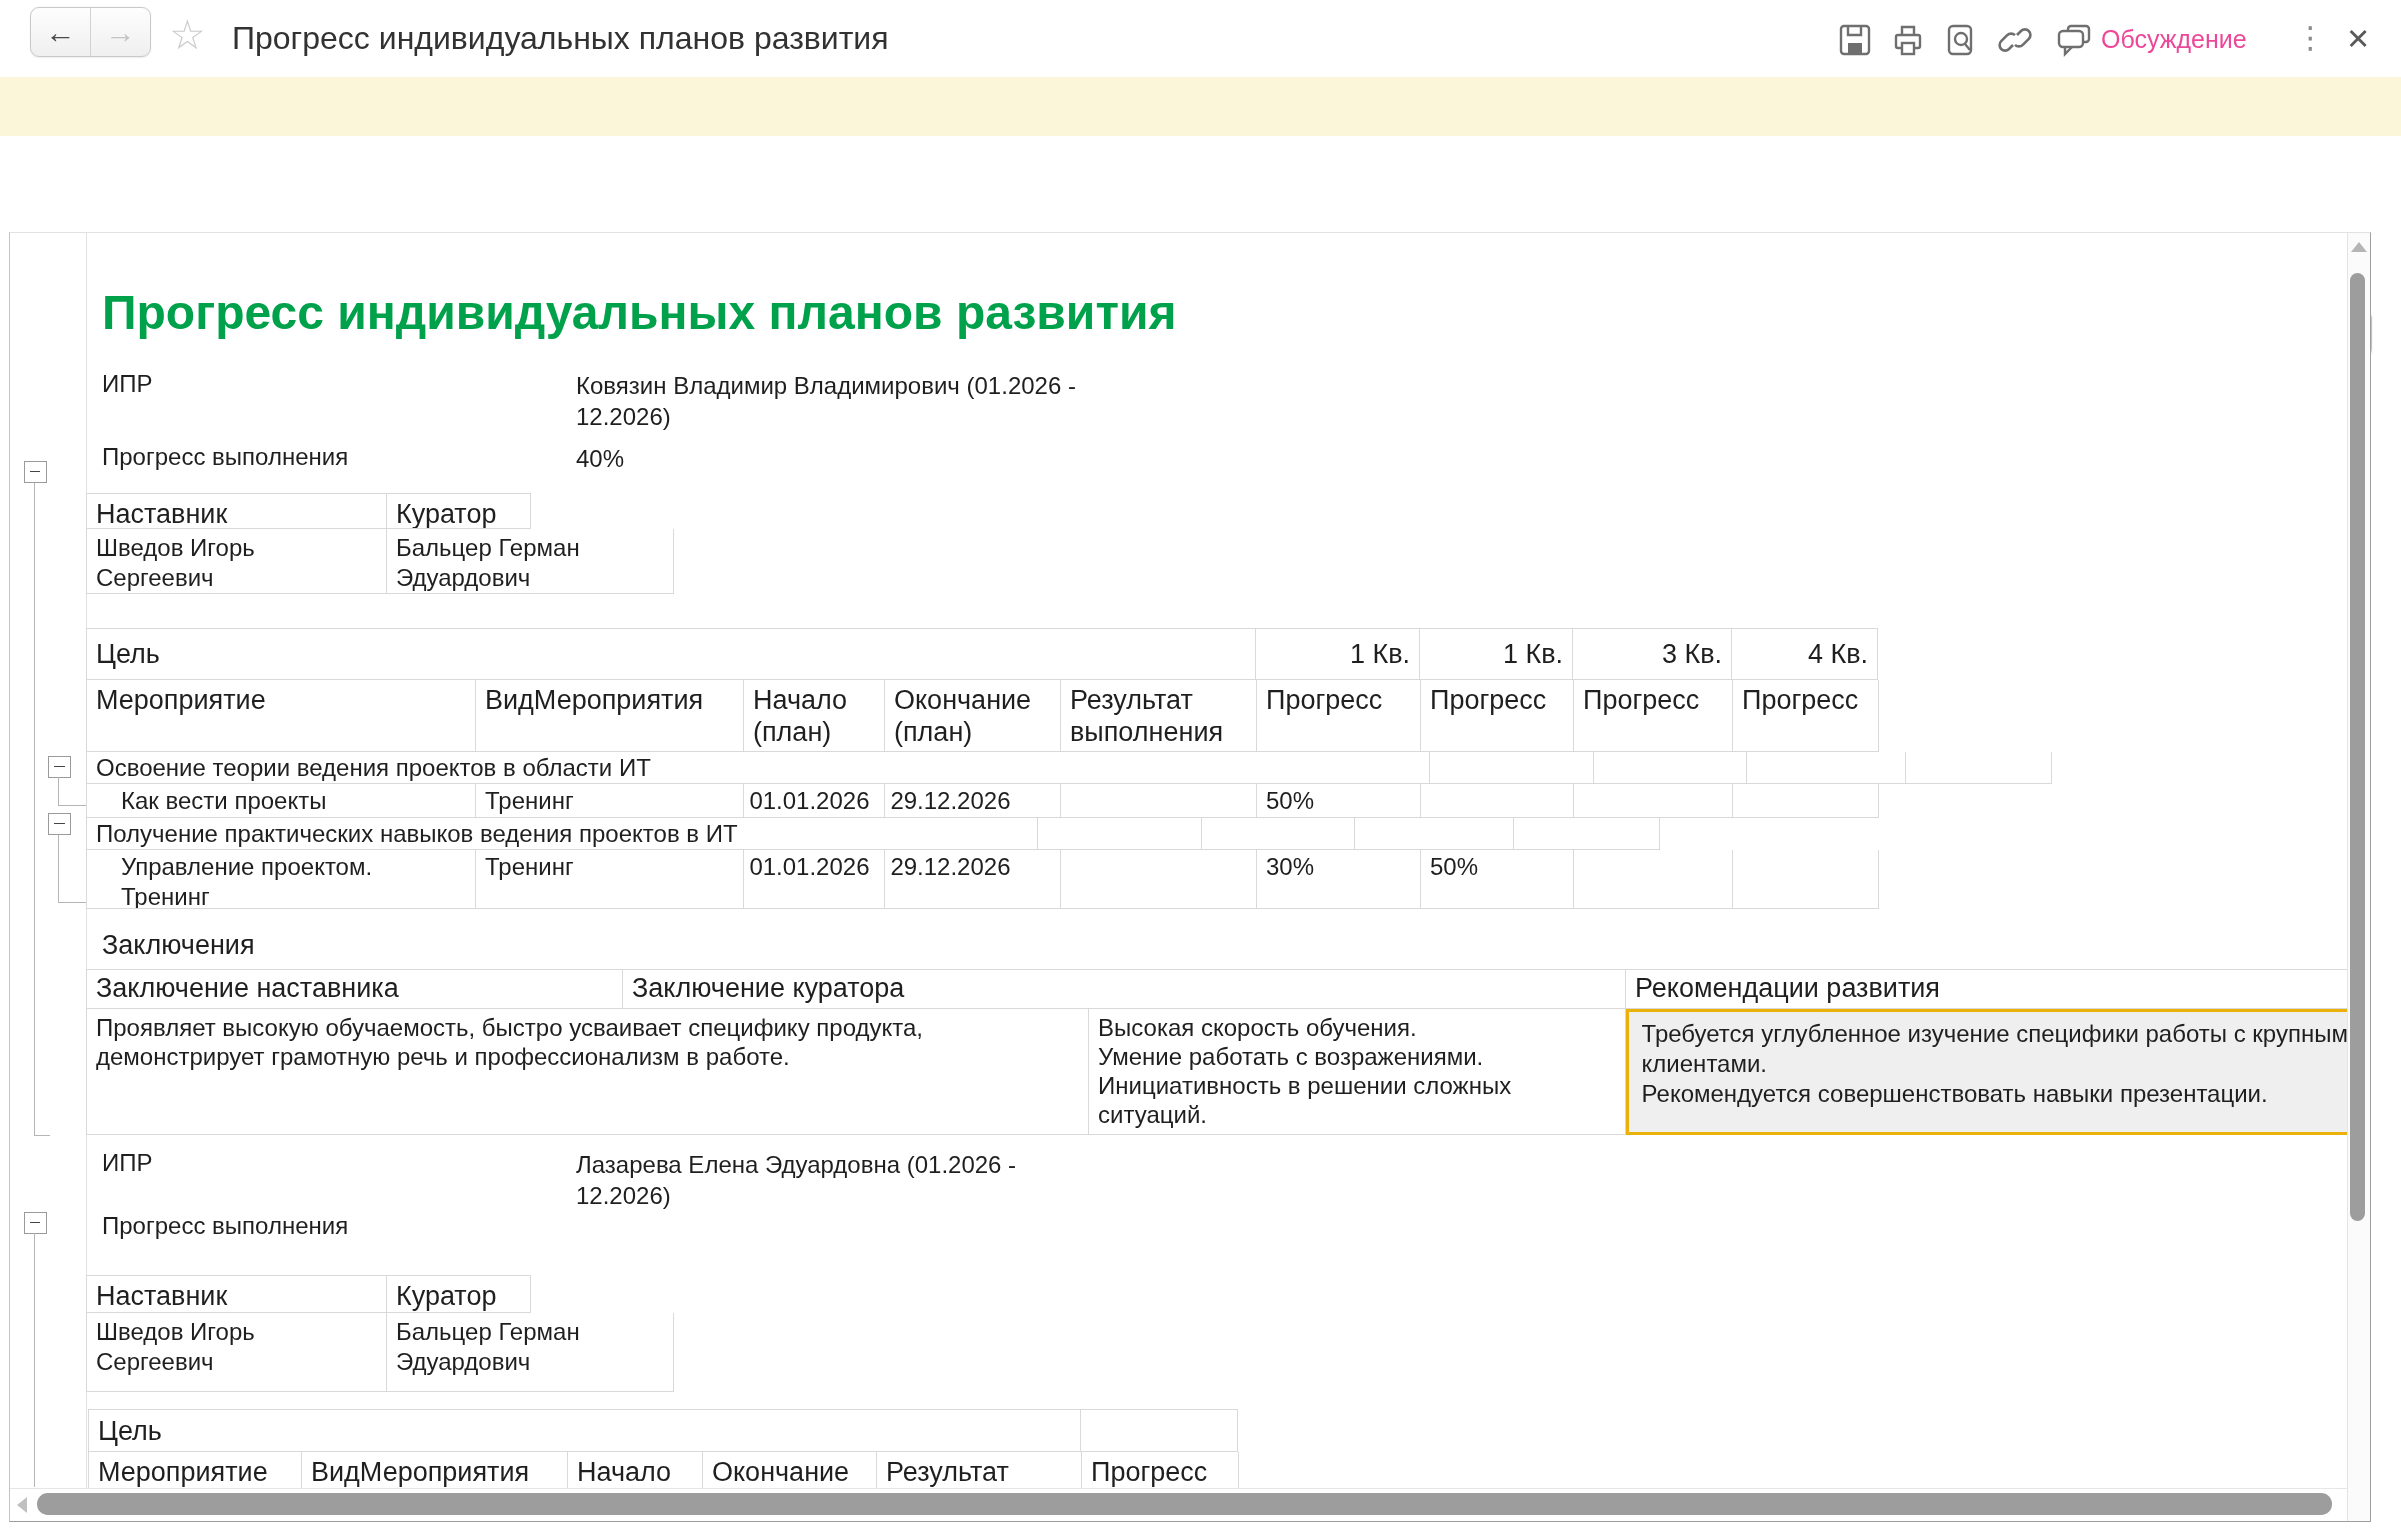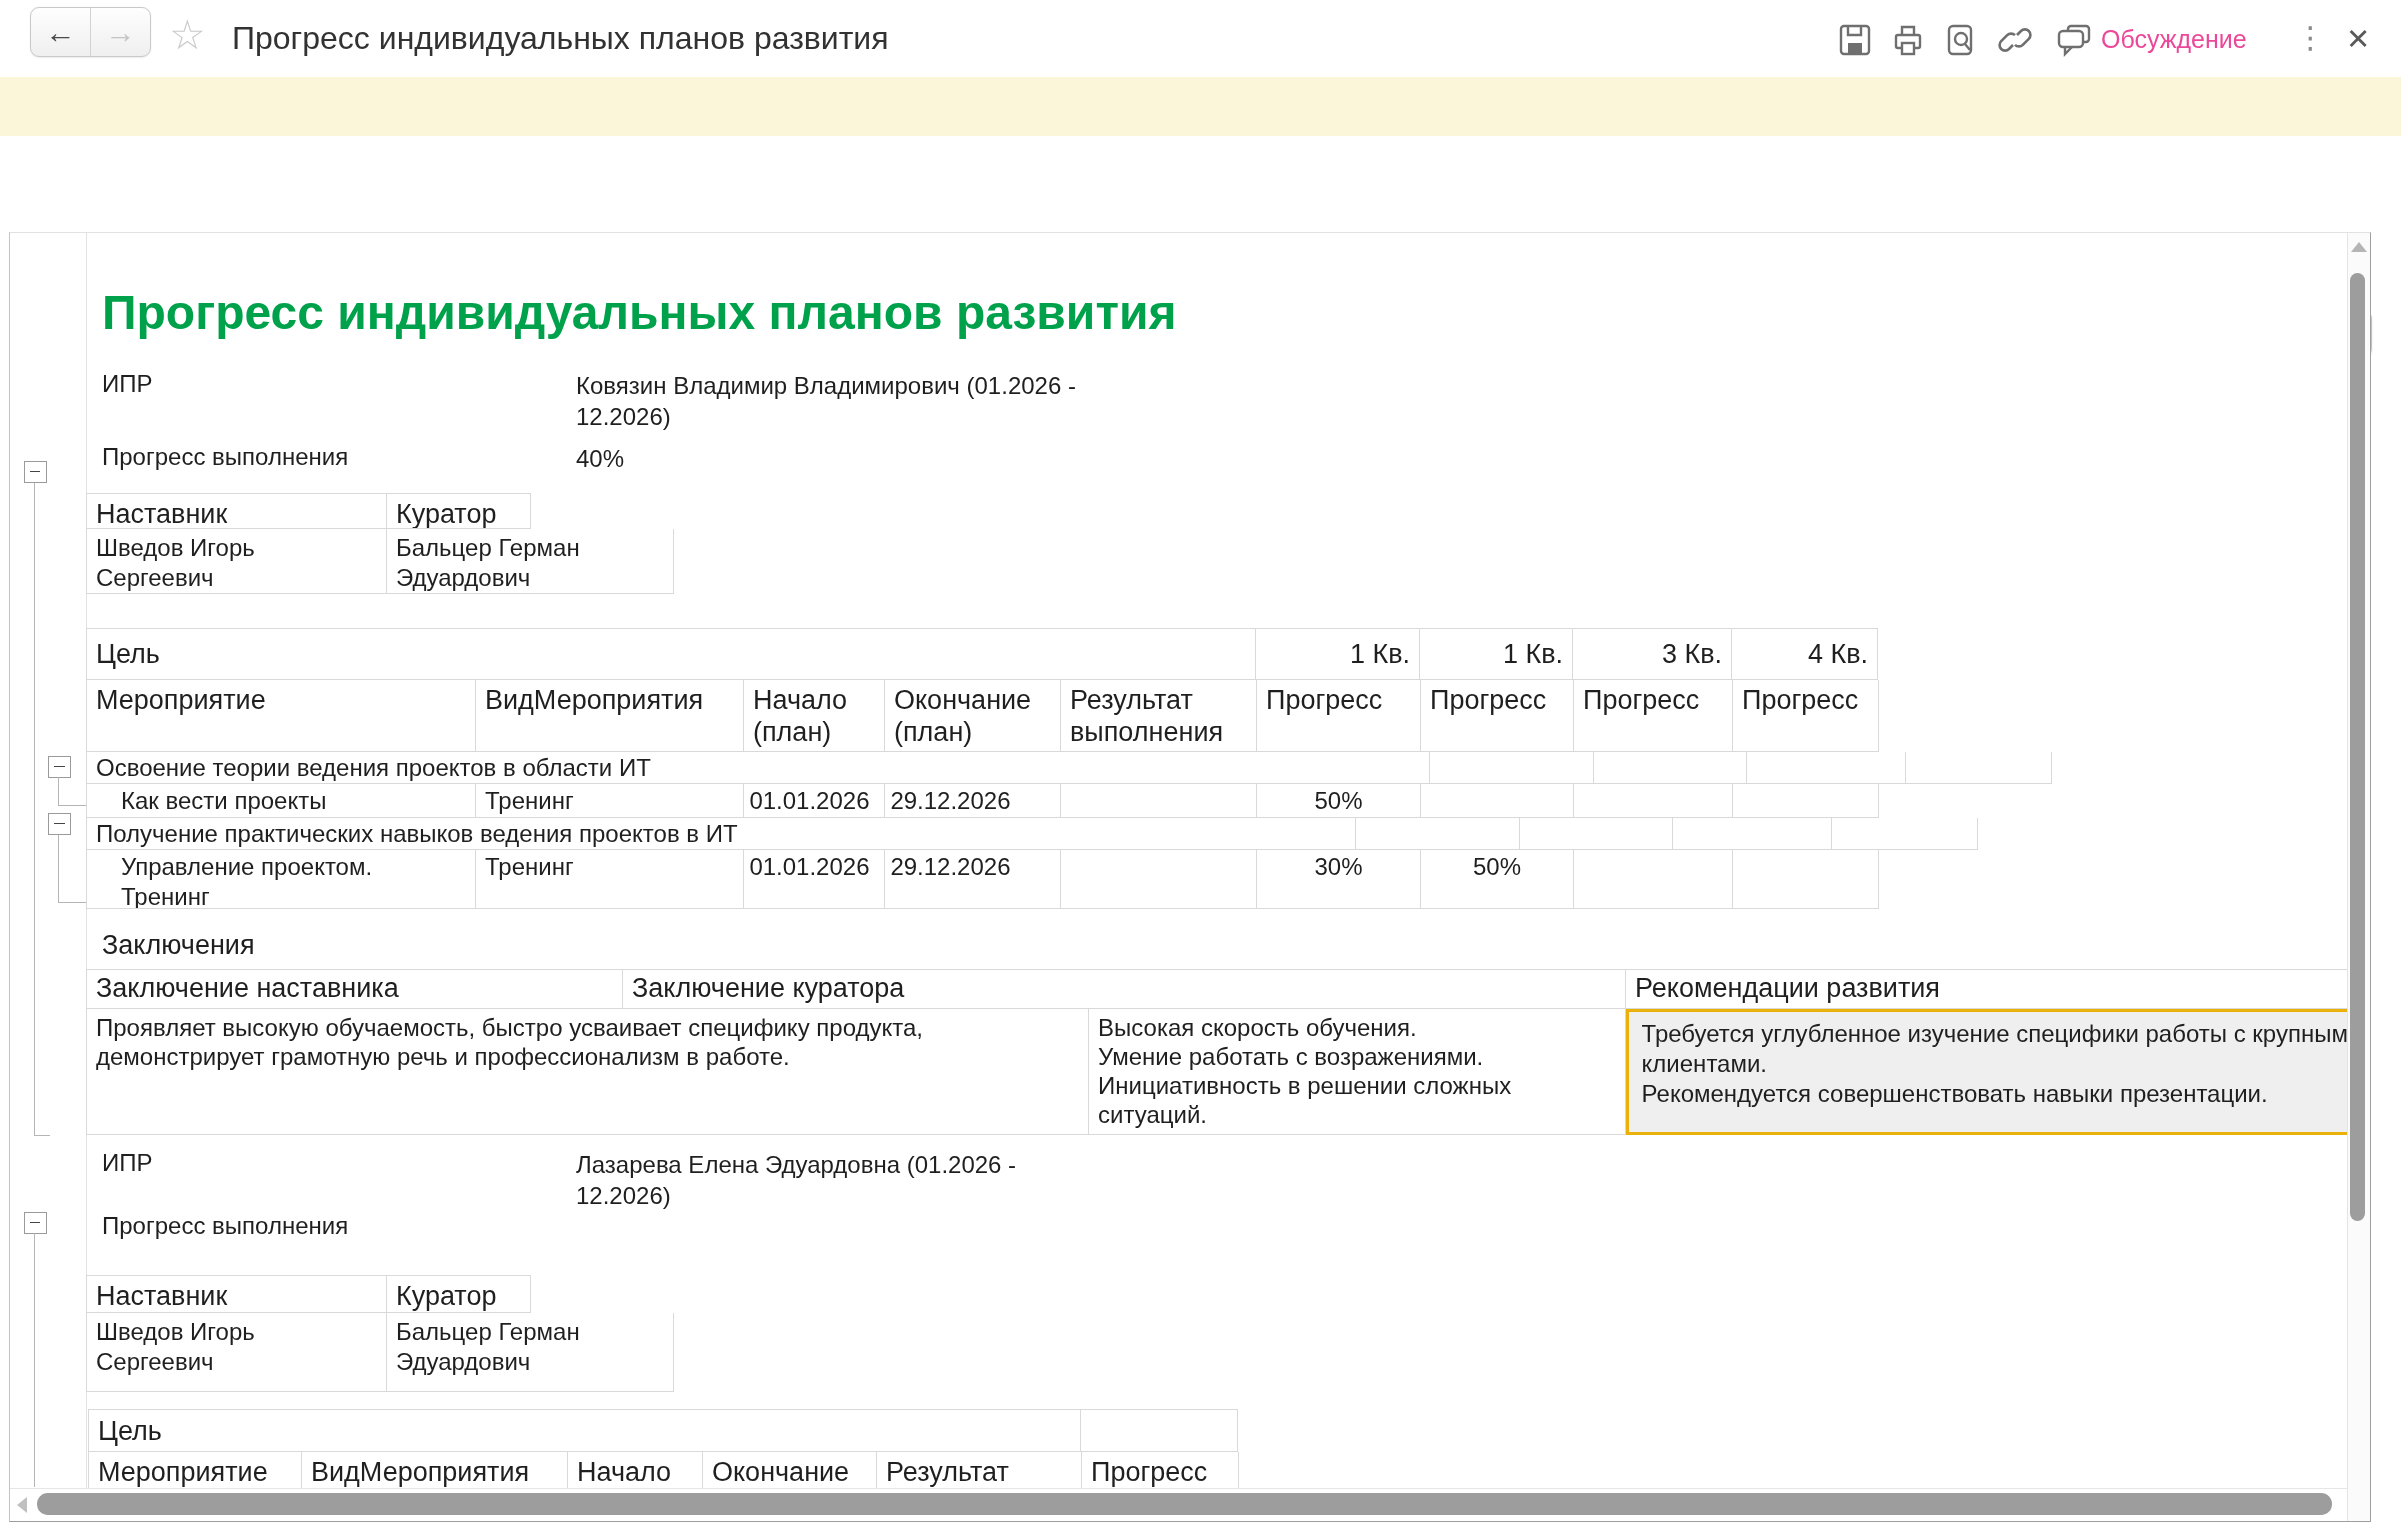--- a/index.html
+++ b/index.html
@@ -57,21 +57,21 @@
   .rtitle{left:92px;top:52px;font-size:48px;font-weight:bold;color:#00a14b;white-space:nowrap}
   .rlabel{font-size:24px;color:#1f1f1f}
   .rvalue{font-size:24px;color:#1f1f1f;white-space:pre-line;width:539px;line-height:31px}
   .tbl{position:absolute}
   .trow{display:flex}
   .c{box-sizing:border-box;border-right:0.9px solid #d9d9d9;border-bottom:0.9px solid #d9d9d9;
      padding:3.6px 9px;font-size:24px;line-height:30px;color:#1f1f1f;white-space:pre-line;overflow:hidden}
   .trow > .c:first-child{border-left:0.9px solid #d9d9d9}
   .trow.first > .c{border-top:0.9px solid #d9d9d9}
   .hc{font-size:27px;line-height:32px}
-  .num{text-align:center}
+  .num{text-align:left}
   .indent{padding-left:34px}
   .vmid{display:flex;align-items:center}
   .vmid.num{justify-content:flex-end}
   .sel{border:3.6px solid #e9b10a !important;background:#efefef;padding:7.2px 12.6px}
   .gline{background:#b5b5b5}
   .gbox{width:23px;height:21.6px;background:#fff;border:0.9px solid #9a9a9a;box-sizing:border-box;
         display:flex;align-items:center;justify-content:center}
   .gbox::after{content:"";width:10.8px;height:0;border-top:1.8px solid #444}
   .colguide{left:76px;top:0;width:0.9px;height:1255px;background:#e2e2e2}
   
@@ -351,21 +351,21 @@
         <div class="c" style="width:268px;padding-top:1.8px">Тренинг</div>
         <div class="c" style="width:141px;padding:1.8px 5.4px">01.01.2026</div>
         <div class="c" style="width:176px;padding:1.8px 5.4px">29.12.2026</div>
         <div class="c" style="width:196px"></div>
         <div class="c num" style="width:164px;padding-top:1.8px">50%</div>
         <div class="c num" style="width:153px"></div>
         <div class="c num" style="width:159px"></div>
         <div class="c num" style="width:146px"></div>
       </div>
       <div class="trow" style="height:32px">
-        <div class="c" style="width:1270px;padding-top:0.9px">Получение практических навыков ведения проектов в ИТ</div>
+        <div class="c" style="width:952px;padding-top:0.9px">Получение практических навыков ведения проектов в ИТ</div>
         <div class="c" style="width:164px"></div>
         <div class="c" style="width:153px"></div>
         <div class="c" style="width:159px"></div>
         <div class="c" style="width:146px"></div>
       </div>
       <div class="trow" style="height:59px">
         <div class="c indent" style="width:390px;padding-top:1.8px">Управление проектом.
 Тренинг</div>
         <div class="c" style="width:268px;padding-top:1.8px">Тренинг</div>
         <div class="c" style="width:141px;padding:1.8px 5.4px">01.01.2026</div>

